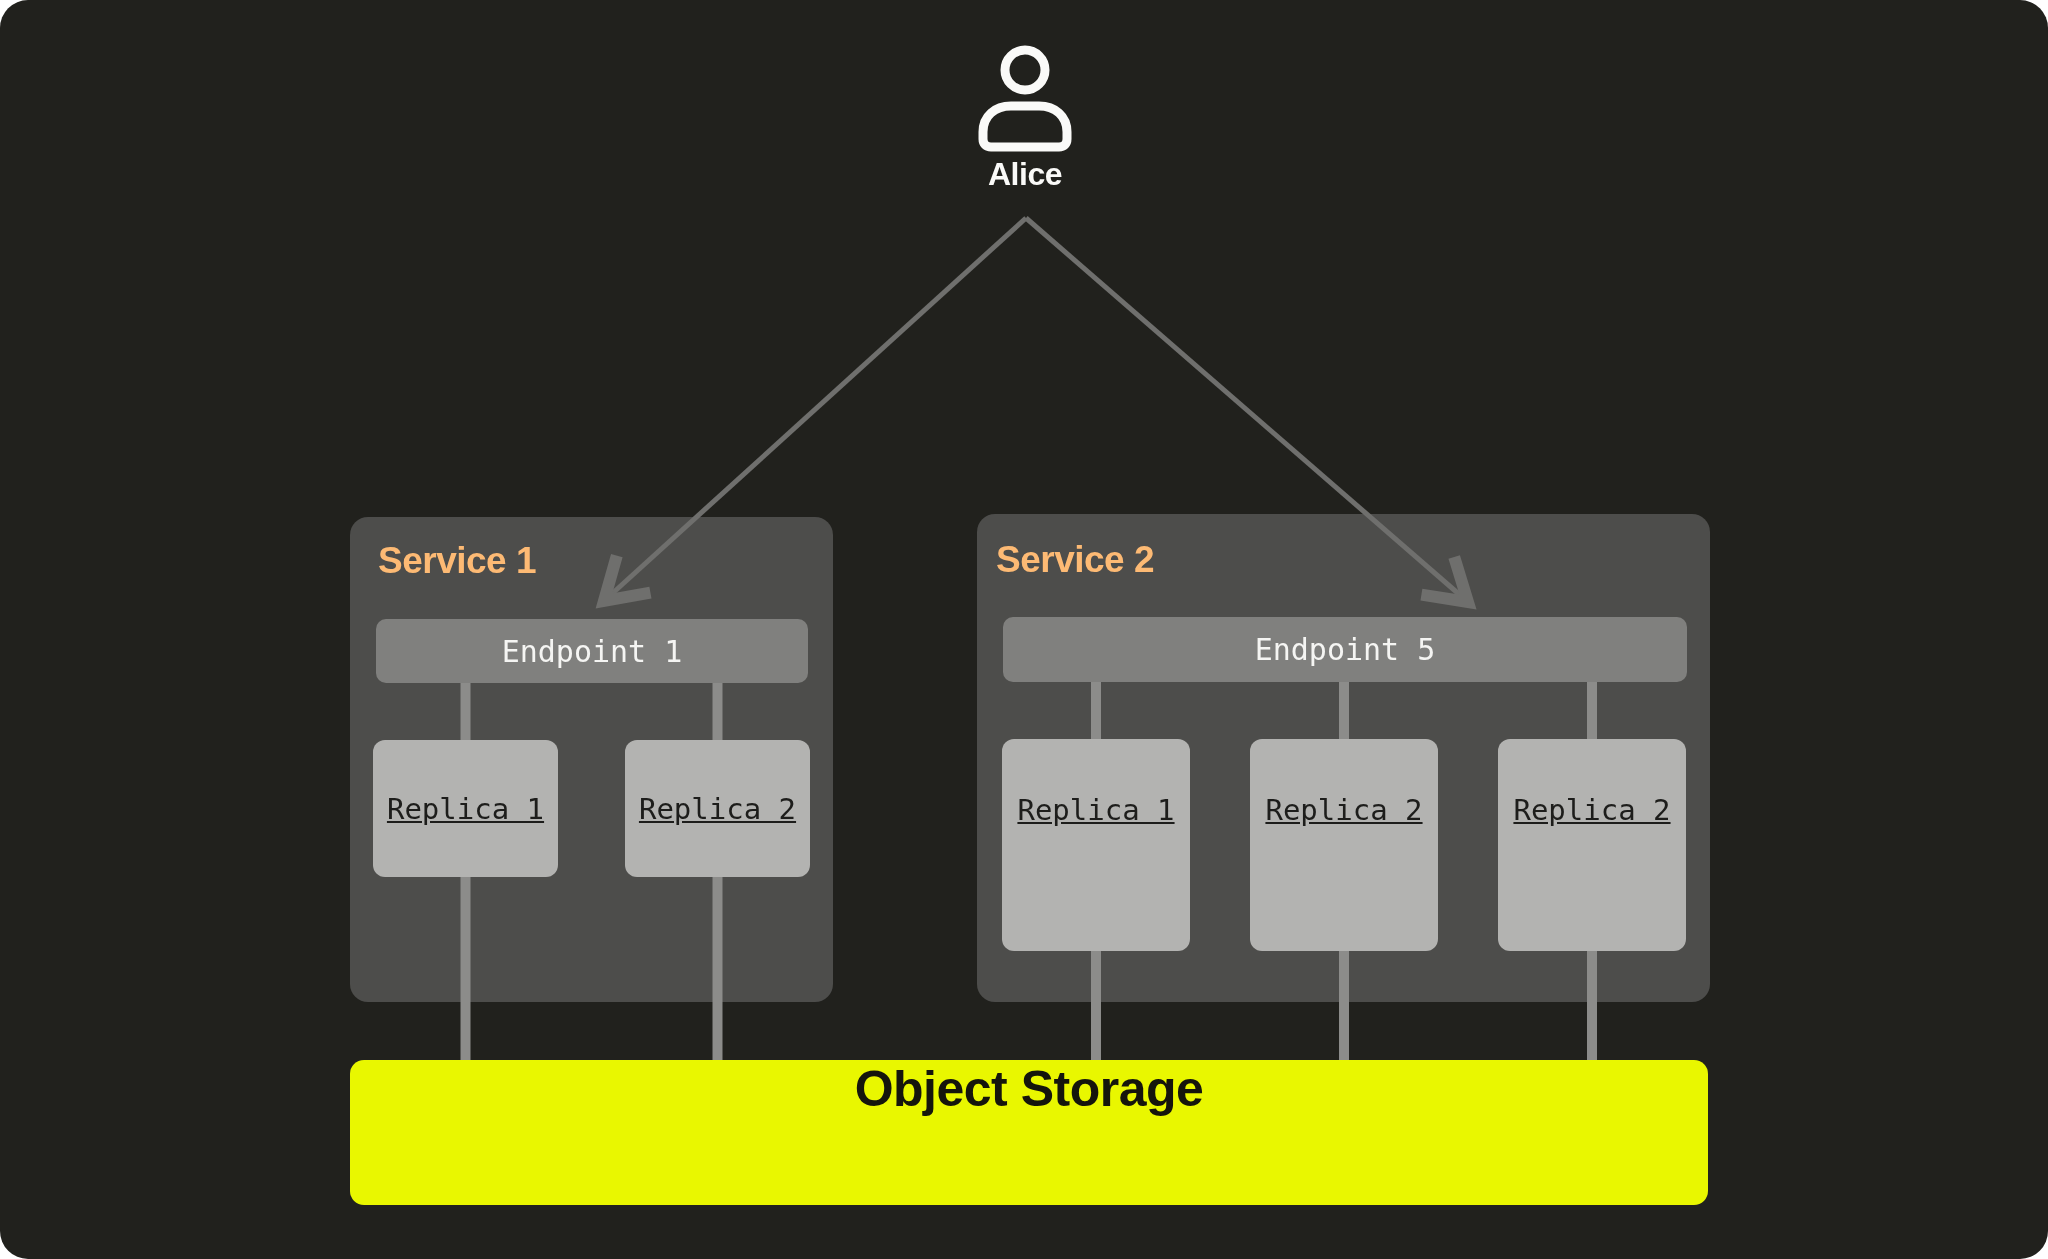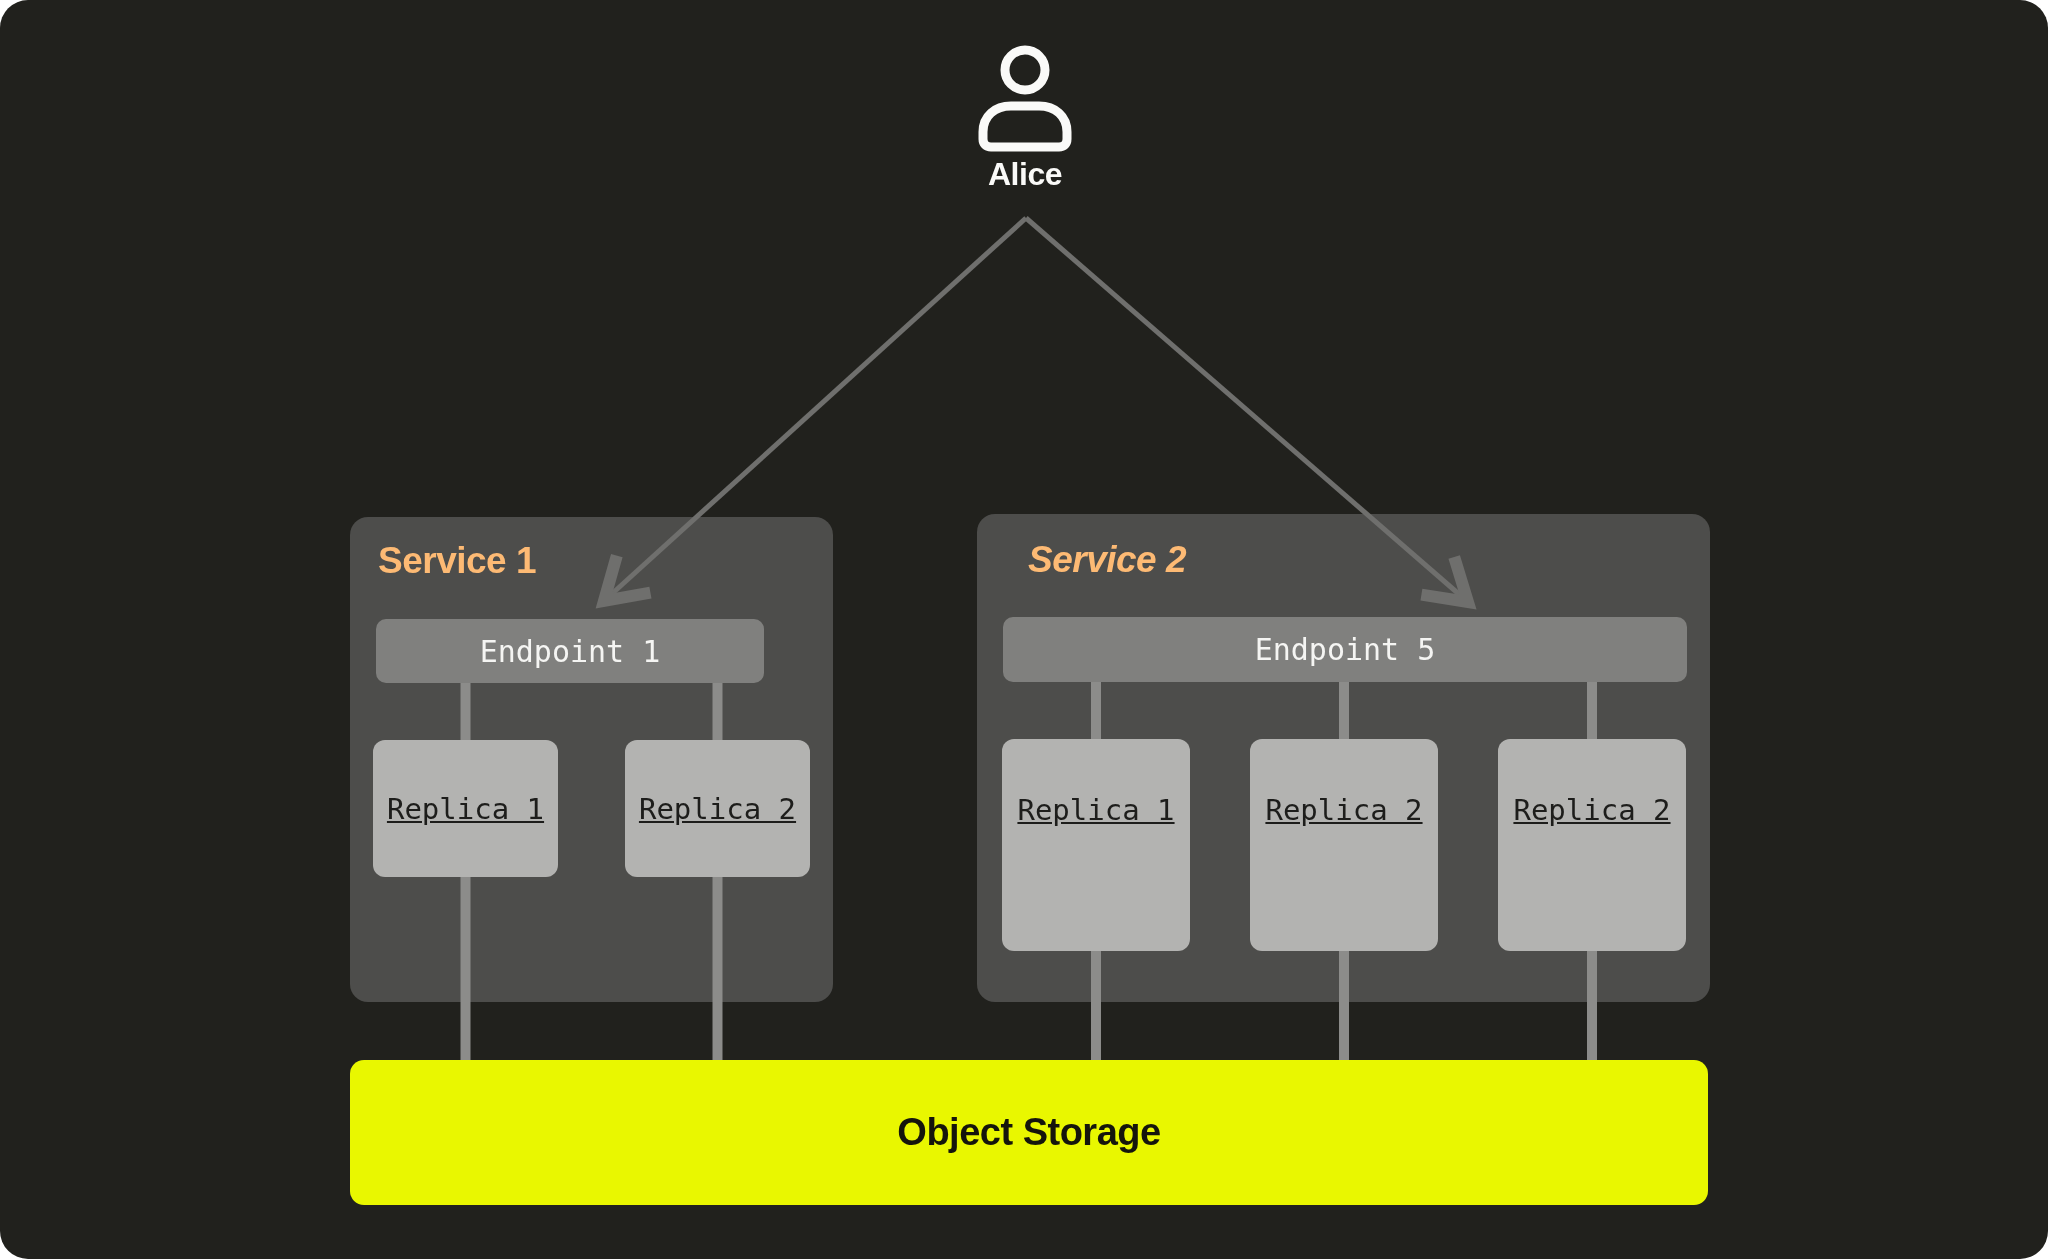--- a/index.html
+++ b/index.html
@@ -41,38 +41,38 @@
     font-family:"DejaVu Sans Mono",monospace;font-size:29px;color:#1D1D1B;
     z-index:2;
     text-decoration:underline;
   }
   .replica.centered{align-items:center;}
   .replica.top-text{align-items:flex-start;padding-top:54px;}
 
   
   .panel.s1{left:350px;top:517px;width:483px;height:485px;}
   .s1-title{left:378px;top:540px;}
-  .s1-endpoint{left:376px;top:619px;width:388px;height:64px;}
+  .s1-endpoint{left:376px;top:619px;width:432px;height:64px;}
   .s1-r1{left:373px;top:740px;width:185px;height:137px;}
   .s1-r2{left:625px;top:740px;width:185px;height:137px;}
 
   
   .panel.s2{left:977px;top:514px;width:733px;height:488px;}
-  .s2-title{left:1028px;top:539px;font-style:italic;}
+  .s2-title{left:996px;top:539px;}
   .s2-endpoint{left:1003px;top:617px;width:684px;height:65px;}
   .s2-r1{left:1002px;top:739px;width:188px;height:212px;}
   .s2-r2{left:1250px;top:739px;width:188px;height:212px;}
   .s2-r3{left:1498px;top:739px;width:188px;height:212px;}
 
   
   .storage{
     position:absolute;left:350px;top:1060px;width:1358px;height:145px;
     background:#E9F700;border-radius:14px;z-index:2;
-    display:flex;align-items:center;justify-content:center;
-    color:#15150C;font-size:38px;font-weight:700;letter-spacing:-0.5px;
+    display:flex;align-items:flex-start;justify-content:center;
+    color:#15150C;font-size:50px;font-weight:700;letter-spacing:-0.5px;
   }
 </style>
 </head>
 <body>
 
 <div class="canvas">
 
   <svg class="user-icon" viewBox="0 0 104 112">
     <circle cx="52" cy="26" r="20" fill="none" stroke="#FAFAF8" stroke-width="9"></circle>
     <path d="M10 95 L10 88 C10 72 22 62 38 62 L66 62 C82 62 94 72 94 88 L94 95

